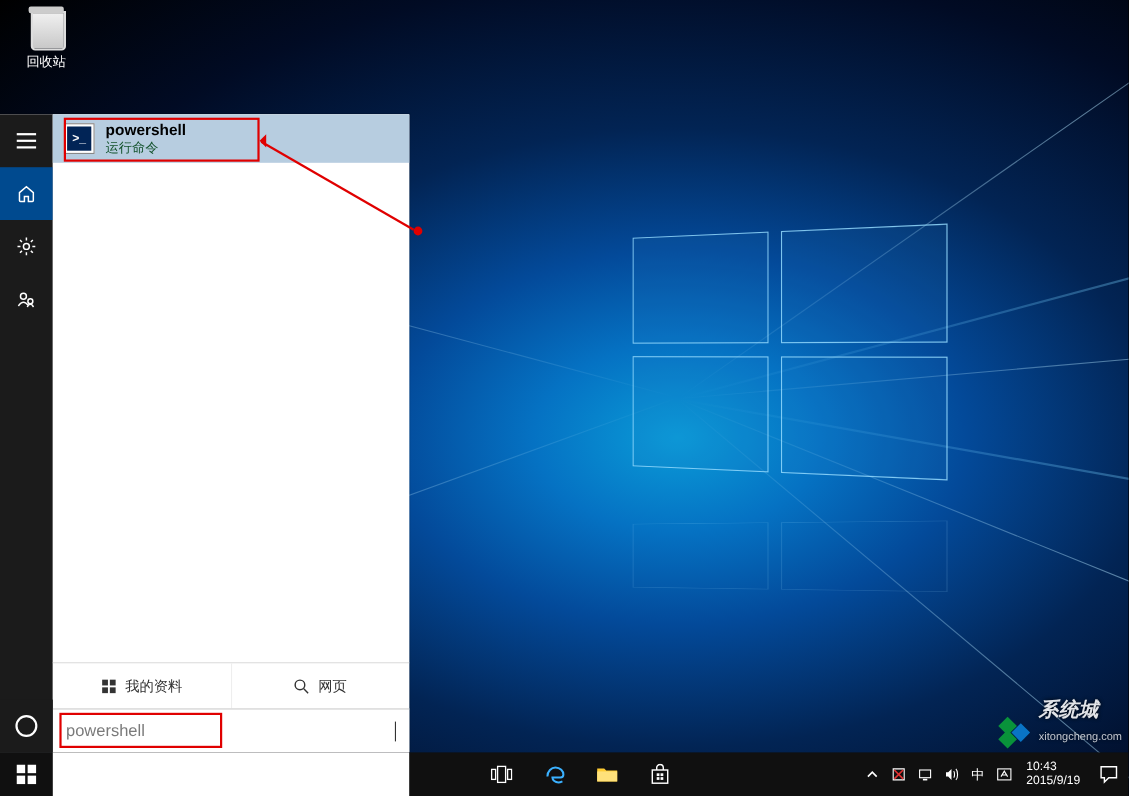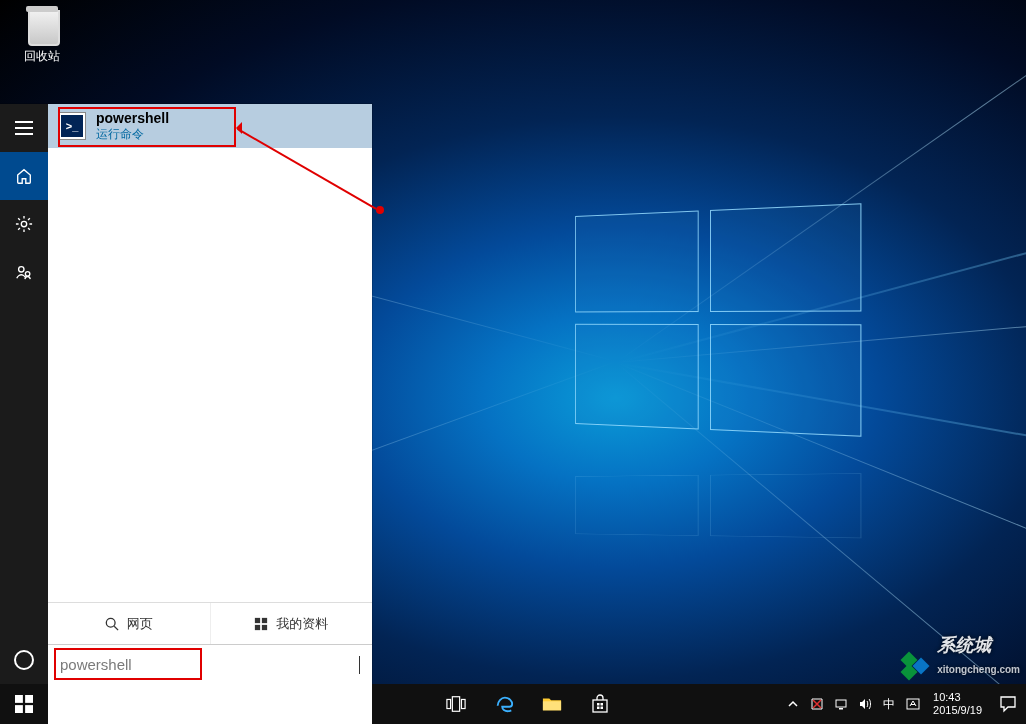--- a/index.html
+++ b/index.html
@@ -53,41 +53,41 @@
 .rail-btn{height:48px;display:flex;align-items:center;justify-content:center;color:#fff;cursor:pointer;}
 .rail-btn.active{background:#004a8f;}
 .rail-btn svg{width:18px;height:18px;fill:none;stroke:#fff;stroke-width:1.5;}
 .rail-btn.hamburger svg{stroke:none;fill:#fff;}
 
 .search-body{flex:1;background:#fff;display:flex;flex-direction:column;position:relative;}
 .best-match{height:44px;background:#b7cde0;display:flex;align-items:center;padding:0 10px;gap:10px;cursor:pointer;}
 .ps-icon{width:28px;height:28px;background:#fff;border:1px solid #888;display:flex;align-items:center;justify-content:center;}
 .ps-icon .inner{width:22px;height:22px;background:#012456;color:#fff;font-size:11px;font-weight:bold;display:flex;align-items:center;justify-content:center;}
 .bm-text .t1{font-size:14px;color:#000;font-weight:600;}
-.bm-text .t2{font-size:12px;color:#0369a1;}
+.bm-text .t2{font-size:12px;color:#14532d;}
 .highlight{position:absolute;border:2px solid #e00000;pointer-events:none;}
 .hl1{left:10px;top:3px;width:178px;height:40px;}
 .arrow{position:absolute;pointer-events:none;}
 .arrow-line{position:absolute;width:180px;height:2px;background:#e00000;transform-origin:0 0;}
 .arrow-head{position:absolute;width:0;height:0;border:6px solid transparent;}
 
 .filter-row{position:absolute;left:0;right:0;bottom:40px;height:42px;border-top:1px solid #ddd;display:flex;}
 .filter{flex:1;display:flex;align-items:center;justify-content:center;gap:8px;font-size:13px;color:#333;cursor:pointer;}
 .filter:first-child{border-right:1px solid #eee;}
 .filter svg{width:14px;height:14px;}
 
 .search-input-row{position:absolute;left:0;right:0;bottom:0;height:40px;background:#fff;border-top:1px solid #ccc;display:flex;align-items:center;padding:0 12px;}
 .search-input-row input{border:none;outline:none;flex:1;font-size:15px;color:#7a7a7a;background:transparent;}
 .hl2{left:6px;bottom:4px;width:148px;height:32px;}
 
 .cortana-circle{position:absolute;left:0;bottom:40px;width:48px;height:48px;display:flex;align-items:center;justify-content:center;}
 .cortana-circle .ring{width:20px;height:20px;border:2px solid #fff;border-radius:50%;}
 
 .watermark{position:absolute;right:6px;bottom:46px;color:#fafafa;font-size:18px;font-style:italic;font-weight:bold;display:flex;align-items:flex-end;gap:4px;opacity:.9;text-shadow:0 0 4px #000;}
-.watermark .sub{font-size:10px;font-style:normal;font-weight:bold;opacity:.85;margin-top:32px;}
+.watermark .sub{font-size:10px;font-style:normal;font-weight:normal;opacity:.85;margin-top:32px;}
 .wm-logo{width:34px;height:24px;position:relative;}
 .wm-logo span{position:absolute;width:12px;height:12px;transform:rotate(45deg);}
 .wm-logo .a{background:#0aa03a;left:4px;top:0;}
 .wm-logo .b{background:#0a7fd4;left:16px;top:6px;}
 .wm-logo .c{background:#0aa03a;left:4px;top:12px;}
 
 .tb-icon svg{width:20px;height:20px;}
 .taskview rect{fill:none;stroke:#fff;stroke-width:1.3;}
 .edge-path{fill:none;stroke:#3bb1ff;stroke-width:2;}
 .folder-body{fill:#ffcc33;}
@@ -165,33 +165,33 @@
     <div class="highlight hl1"></div>
     <div class="arrow" style="left:190px;top:24px;">
       <div class="arrow-line" style="transform:rotate(30deg);width:160px;"></div>
       <div class="arrow-head" style="left:-8px;top:-6px;border-right-color:#e00000;"></div>
       <div style="position:absolute;left:138px;top:78px;width:8px;height:8px;background:#e00000;border-radius:50%;"></div>
     </div>
 
     <div class="filter-row">
       <div class="filter">
         <svg viewBox="0 0 16 16">
-            <circle cx="6.5" cy="6.5" r="5" fill="none" stroke="#333" stroke-width="1.5"></circle>
-            <line x1="10.5" y1="10.5" x2="15" y2="15" stroke="#333" stroke-width="1.5"></line>
-          </svg>
-        <span>网页</span>
-      </div>
-      <div class="filter">
-        <svg viewBox="0 0 16 16">
             <rect x="1" y="1" width="6" height="6" fill="#333"></rect>
             <rect x="9" y="1" width="6" height="6" fill="#333"></rect>
             <rect x="1" y="9" width="6" height="6" fill="#333"></rect>
             <rect x="9" y="9" width="6" height="6" fill="#333"></rect>
           </svg>
         <span>我的资料</span>
+      </div>
+      <div class="filter">
+        <svg viewBox="0 0 16 16">
+            <circle cx="6.5" cy="6.5" r="5" fill="none" stroke="#333" stroke-width="1.5"></circle>
+            <line x1="10.5" y1="10.5" x2="15" y2="15" stroke="#333" stroke-width="1.5"></line>
+          </svg>
+        <span>网页</span>
       </div>
     </div>
 
     <div class="search-input-row">
       <input type="text" value="powershell" style="">
       <span style="width:1px;height:18px;background:#333;margin-left:-2px;"></span>
     </div>
     <div class="highlight hl2"></div>
   </div>
 </div>

